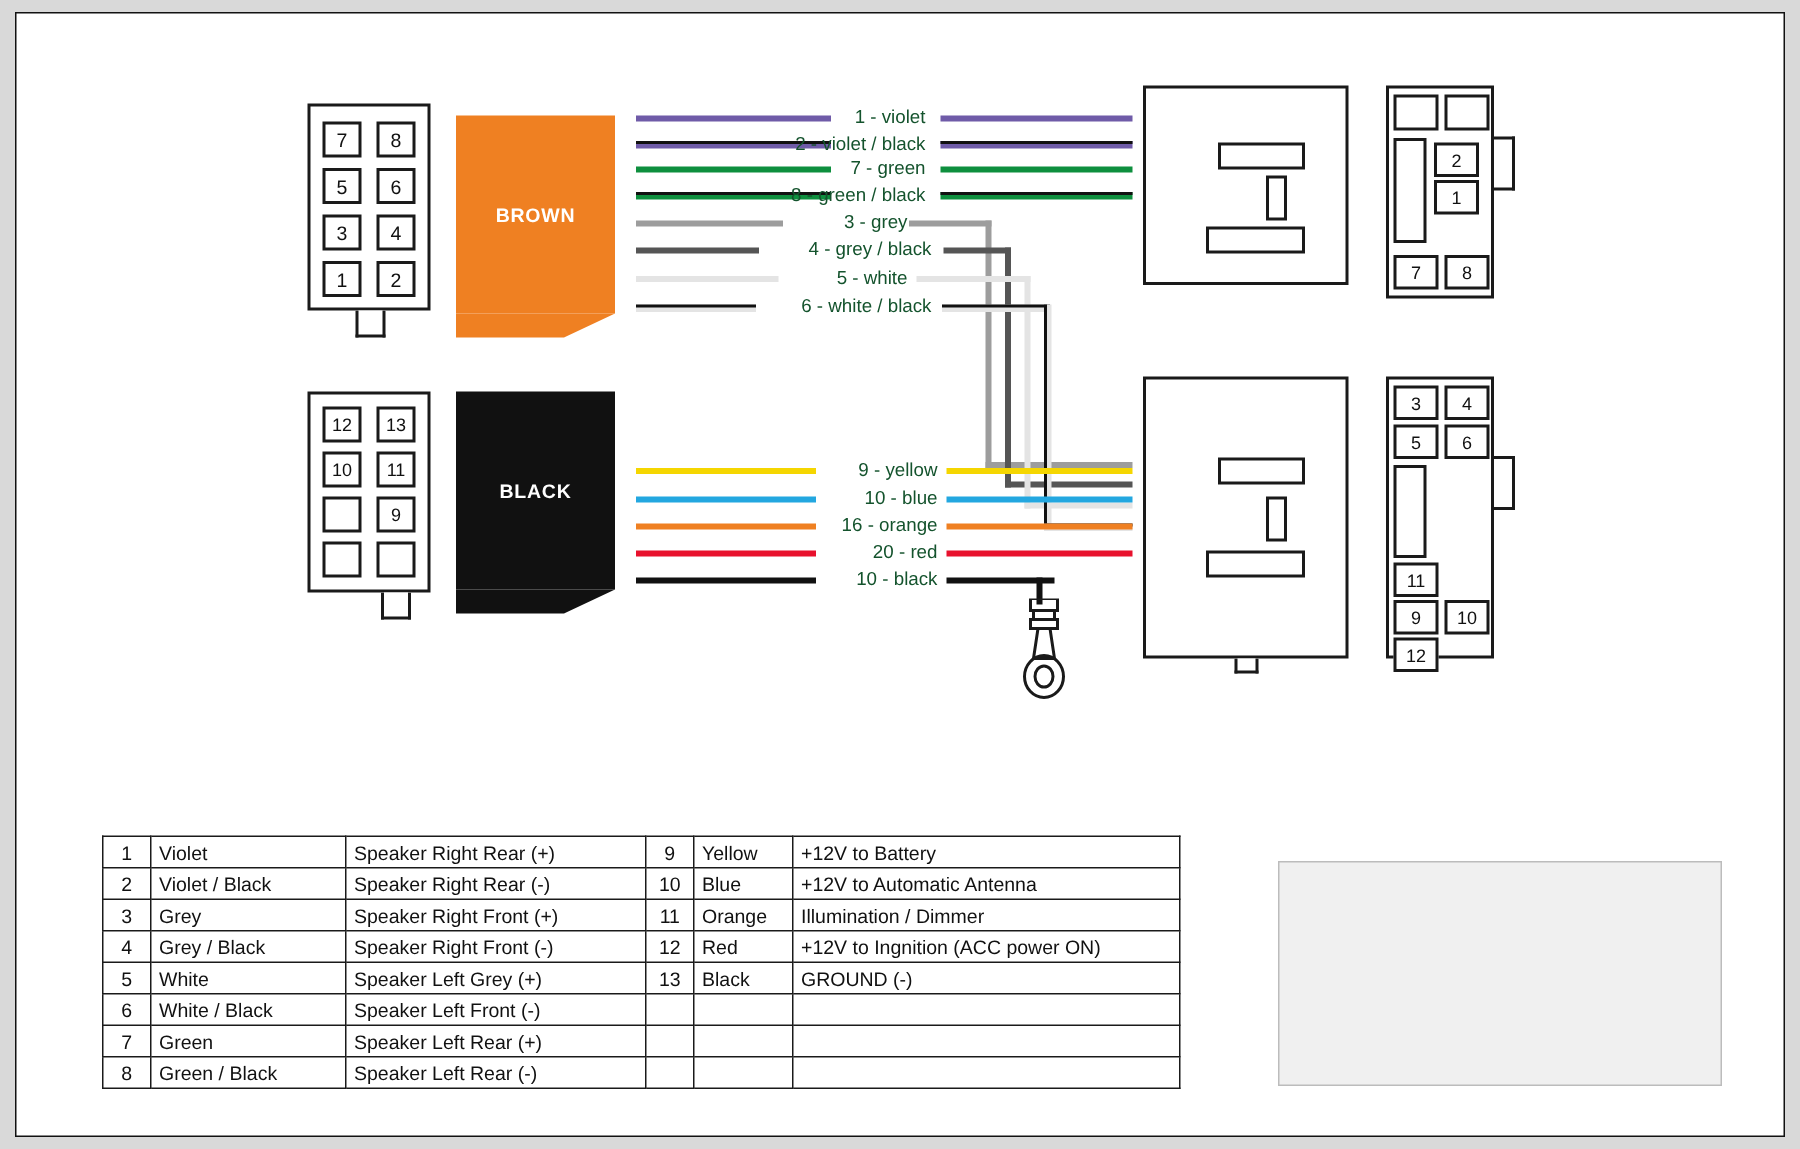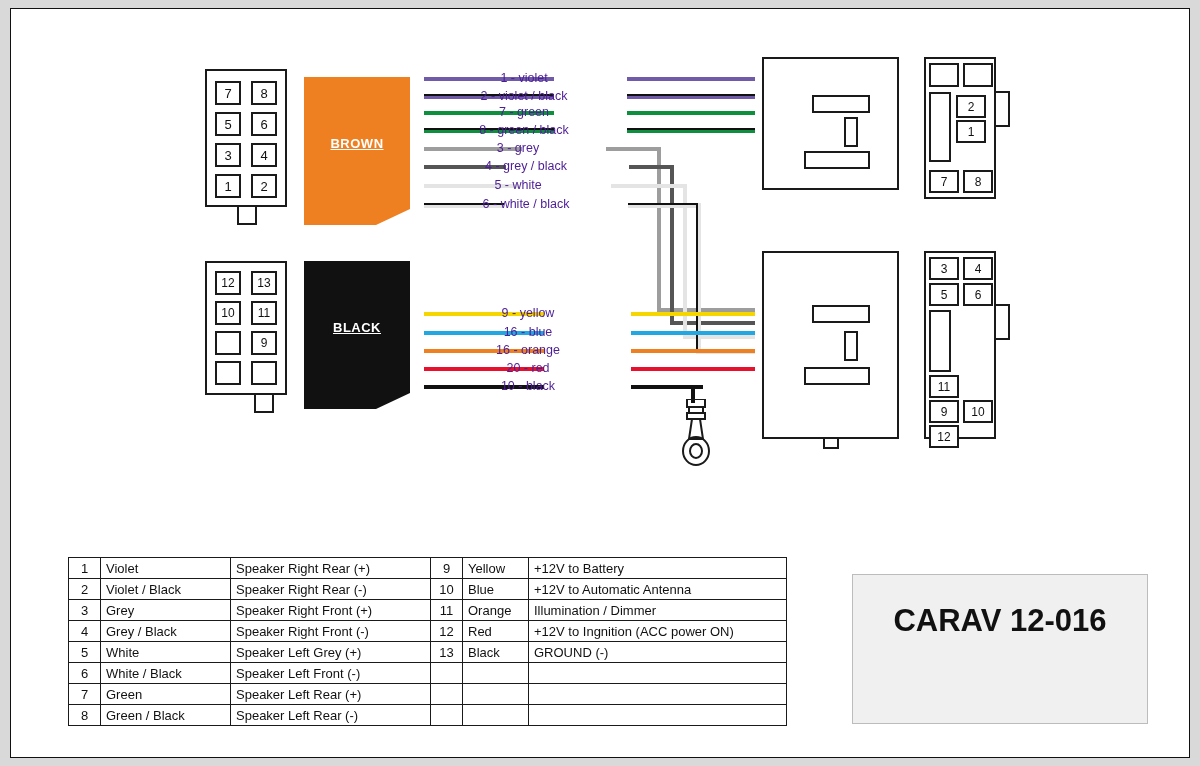--- a/index.html
+++ b/index.html
@@ -11,25 +11,25 @@
 
   
   .housing{position:absolute;background:#ffffff;border:2px solid #1a1a1a;box-sizing:border-box;}
   .pin{position:absolute;border:2px solid #1a1a1a;background:#ffffff;box-sizing:border-box;
        font-size:13px;line-height:1;display:flex;align-items:center;justify-content:center;color:#111;}
   .pin.small{font-size:12px;}
 
   
   .plug-brown{position:absolute;background:#ef8022;}
   .plug-black{position:absolute;background:#111111;}
-  .plug-label{position:absolute;color:#ffffff;font-weight:bold;font-size:13px;letter-spacing:.5px;text-decoration:underline;}
+  .plug-label{position:absolute;color:#ffffff;font-weight:bold;font-size:13px;letter-spacing:.5px;}
 
   
   .wire{position:absolute;height:4px;}
-  .wirelabel{position:absolute;font-size:12.5px;color:#4c1d95;white-space:nowrap;text-align:center;}
+  .wirelabel{position:absolute;font-size:12.5px;color:#14532d;white-space:nowrap;text-align:right;}
 
   
   .radiobox{position:absolute;background:#ffffff;border:2px solid #1a1a1a;box-sizing:border-box;}
   .radioslot{position:absolute;background:#ffffff;border:2px solid #1a1a1a;box-sizing:border-box;}
 
   
   .warning{position:absolute;color:#ee1c25;font-size:17.5px;font-weight:bold;}
 
   
   table.legend{position:absolute;border-collapse:collapse;font-size:13px;color:#111;}
@@ -126,21 +126,21 @@
     <div class="abs" style="left:617px;top:194px;width:72px;height:5px;background:#e4e4e4;border-top:2px solid #111;box-sizing:border-box;"></div>
     <div class="abs" style="left:685px;top:194px;width:5px;height:150px;background:#e4e4e4;border-left:2px solid #111;box-sizing:border-box;"></div>
     <div class="abs" style="left:685px;top:340px;width:59px;height:5px;background:#e4e4e4;border-top:2px solid #111;box-sizing:border-box;"></div>
 
     <div class="wire" style="left:413px;top:303px;width:120px;background:#f5d600;"></div>
     <div class="wire" style="left:620px;top:303px;width:124px;background:#f5d600;"></div>
     <div class="wirelabel" style="left:420px;top:297px;width:194px;">9 - yellow</div>
 
     <div class="wire" style="left:413px;top:322px;width:120px;background:#23a7e0;"></div>
     <div class="wire" style="left:620px;top:322px;width:124px;background:#23a7e0;"></div>
-    <div class="wirelabel" style="left:420px;top:316px;width:194px;">16 - blue</div>
+    <div class="wirelabel" style="left:420px;top:316px;width:194px;">10 - blue</div>
 
     <div class="wire" style="left:413px;top:340px;width:120px;background:#ef8022;"></div>
     <div class="wire" style="left:620px;top:340px;width:124px;background:#ef8022;"></div>
     <div class="wirelabel" style="left:420px;top:334px;width:194px;">16 - orange</div>
 
     <div class="wire" style="left:413px;top:358px;width:120px;background:#e8112d;"></div>
     <div class="wire" style="left:620px;top:358px;width:124px;background:#e8112d;"></div>
     <div class="wirelabel" style="left:420px;top:352px;width:194px;">20 - red</div>
 
     <div class="wire" style="left:413px;top:376px;width:120px;background:#111111;"></div>
@@ -257,17 +257,16 @@
           <td class="col">Green / Black</td>
           <td class="desc">Speaker Left Rear (-)</td>
           <td class="num"></td>
           <td class="col2"></td>
           <td class="desc2"></td>
         </tr>
       </tbody>
     </table>
 
     <div id="partbox" style="left:841px;top:565px;width:296px;height:150px;">
-      <div id="partnum" style="top:28px;">CARAV 12-016</div>
     </div>
 
   </div>
 </div>
 
 </body></html>

